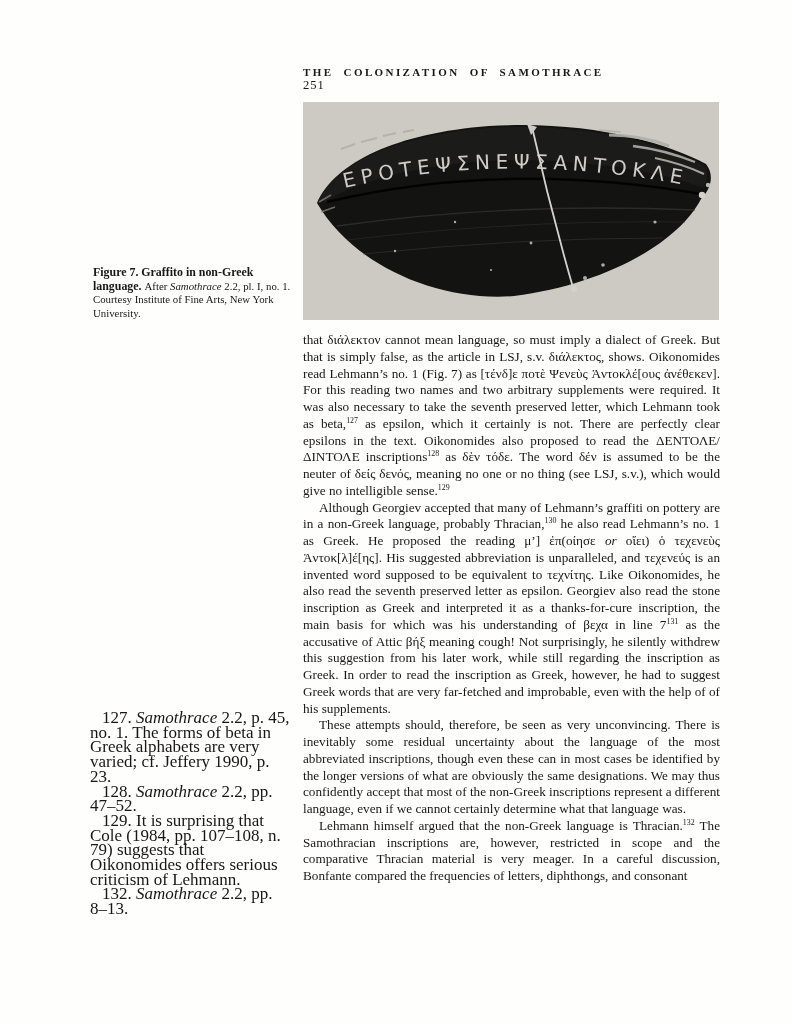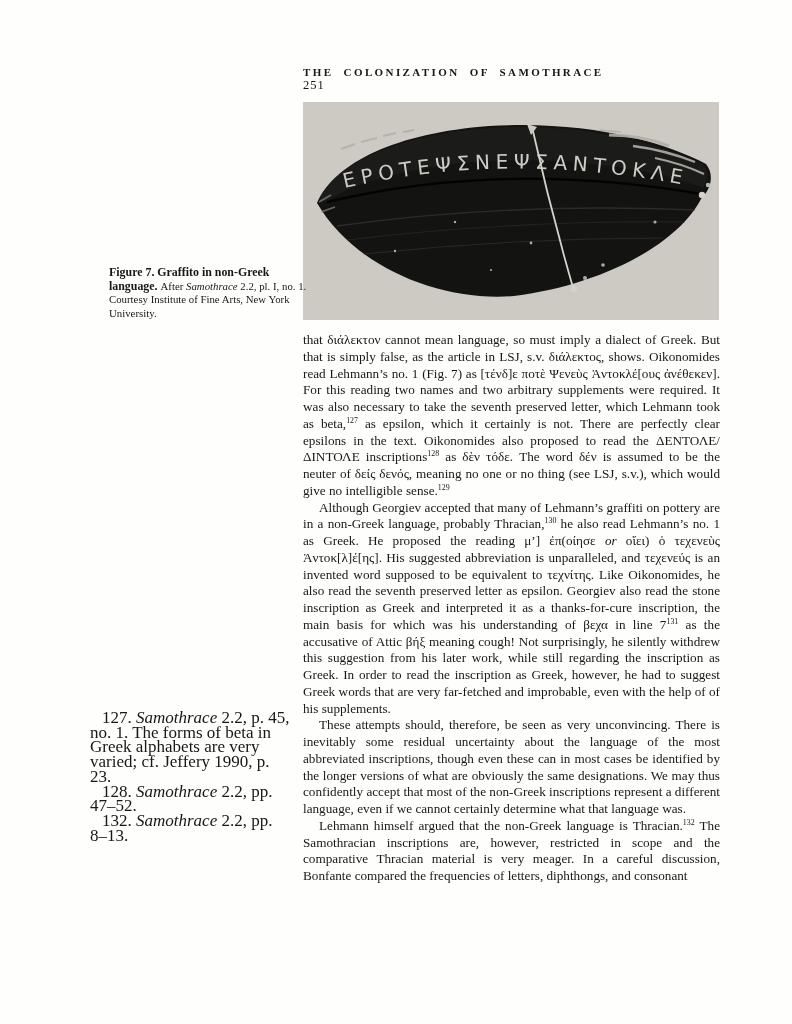--- a/index.html
+++ b/index.html
@@ -11,21 +11,21 @@
   }
   .running-head{
     position:absolute;left:303px;right:91px;top:66px;
     display:flex;justify-content:space-between;align-items:baseline;flex-direction:column;
   }
   .rh-title{font-size:11px;font-weight:600;letter-spacing:2.4px;word-spacing:5px;}
   .page-num{font-size:12.5px;letter-spacing:1px;}
   .plate{position:absolute;left:303px;top:102px;width:416px;height:218px;margin:0;}
   .plate svg{display:block;}
   .caption{
-    position:absolute;left:109px;top:266px;width:200px;
+    position:absolute;left:93px;top:266px;width:200px;
     font-size:10.8px;line-height:13.6px;text-align:left;
   }
   .caption .bd{font-size:11.9px;}
   .footnotes{
     position:absolute;left:90px;top:711px;width:200px;
     font-size:17px;line-height:14.7px;text-align:left;
   }
   .fn{margin:0;text-indent:12px;}
   .bodycol{
     position:absolute;left:303px;top:332px;width:417px;
@@ -110,20 +110,21 @@
         <path d="M 18 110 l 14 -5"></path>
       </g>
     </svg>
   </figure>
 
   <aside class="caption"><span class="bd">Figure 7. Graffito in non-Greek language. </span><span>After </span><span class="it">Samothrace</span><span> 2.2, pl. I, no. 1. Courtesy Institute of Fine Arts, New York University.</span></aside>
 
   <aside class="footnotes">
     <p class="fn"><span>127. </span><span class="it">Samothrace</span><span> 2.2, p. 45, no. 1. The forms of beta in Greek alphabets are very varied; cf. Jeffery 1990, p. 23.</span></p>
     <p class="fn"><span>128. </span><span class="it">Samothrace</span><span> 2.2, pp. 47–52.</span></p>
+    <p class="fn"><span>129. It is surprising that Cole (1984, pp. 107–108, n. 79) suggests that Oikonomides offers serious criticism of Lehmann.</span></p>
     <p class="fn"><span>132. </span><span class="it">Samothrace</span><span> 2.2, pp. 8–13.</span></p>
   </aside>
 
   <main class="bodycol">
     <p class="para first"><span>that διάλεκτον cannot mean language, so must imply a dialect of Greek. But that is simply false, as the article in LSJ, s.v. διάλεκτος, shows. Oikonomides read Lehmann’s no. 1 (Fig. 7) as [τένδ]ε ποτὲ Ψενεὺς Ἀντοκλέ[ους ἀνέθεκεν]. For this reading two names and two arbitrary supplements were required. It was also necessary to take the seventh preserved letter, which Lehmann took as beta,</span><span class="sup">127</span><span> as epsilon, which it certainly is not. There are perfectly clear epsilons in the text. Oikonomides also proposed to read the ΔΕΝΤΟΛΕ/ΔΙΝΤΟΛΕ inscriptions</span><span class="sup">128</span><span> as δὲν τόδε. The word δέν is assumed to be the neuter of δείς δενός, meaning no one or no thing (see LSJ, s.v.), which would give no intelligible sense.</span><span class="sup">129</span></p>
     <p class="para"><span>Although Georgiev accepted that many of Lehmann’s graffiti on pottery are in a non-Greek language, probably Thracian,</span><span class="sup">130</span><span> he also read Lehmann’s no. 1 as Greek. He proposed the reading μ’] ἐπ(οίησε </span><span class="it">or</span><span> οἴει) ὁ τεχενεὺς Ἀντοκ[λ]έ[ης]. His suggested abbreviation is unparalleled, and τεχενεύς is an invented word supposed to be equivalent to τεχνίτης. Like Oikonomides, he also read the seventh preserved letter as epsilon. Georgiev also read the stone inscription as Greek and interpreted it as a thanks-for-cure inscription, the main basis for which was his understanding of βεχα in line 7</span><span class="sup">131</span><span> as the accusative of Attic βήξ meaning cough! Not surprisingly, he silently withdrew this suggestion from his later work, while still regarding the inscription as Greek. In order to read the inscription as Greek, however, he had to suggest Greek words that are very far-fetched and improbable, even with the help of of his supplements.</span></p>
     <p class="para"><span>These attempts should, therefore, be seen as very unconvincing. There is inevitably some residual uncertainty about the language of the most abbreviated inscriptions, though even these can in most cases be identified by the longer versions of what are obviously the same designations. We may thus confidently accept that most of the non-Greek inscriptions represent a different language, even if we cannot certainly determine what that language was.</span></p>
     <p class="para"><span>Lehmann himself argued that the non-Greek language is Thracian.</span><span class="sup">132</span><span> The Samothracian inscriptions are, however, restricted in scope and the comparative Thracian material is very meager. In a careful discussion, Bonfante compared the frequencies of letters, diphthongs, and consonant</span></p>
   </main>
 

